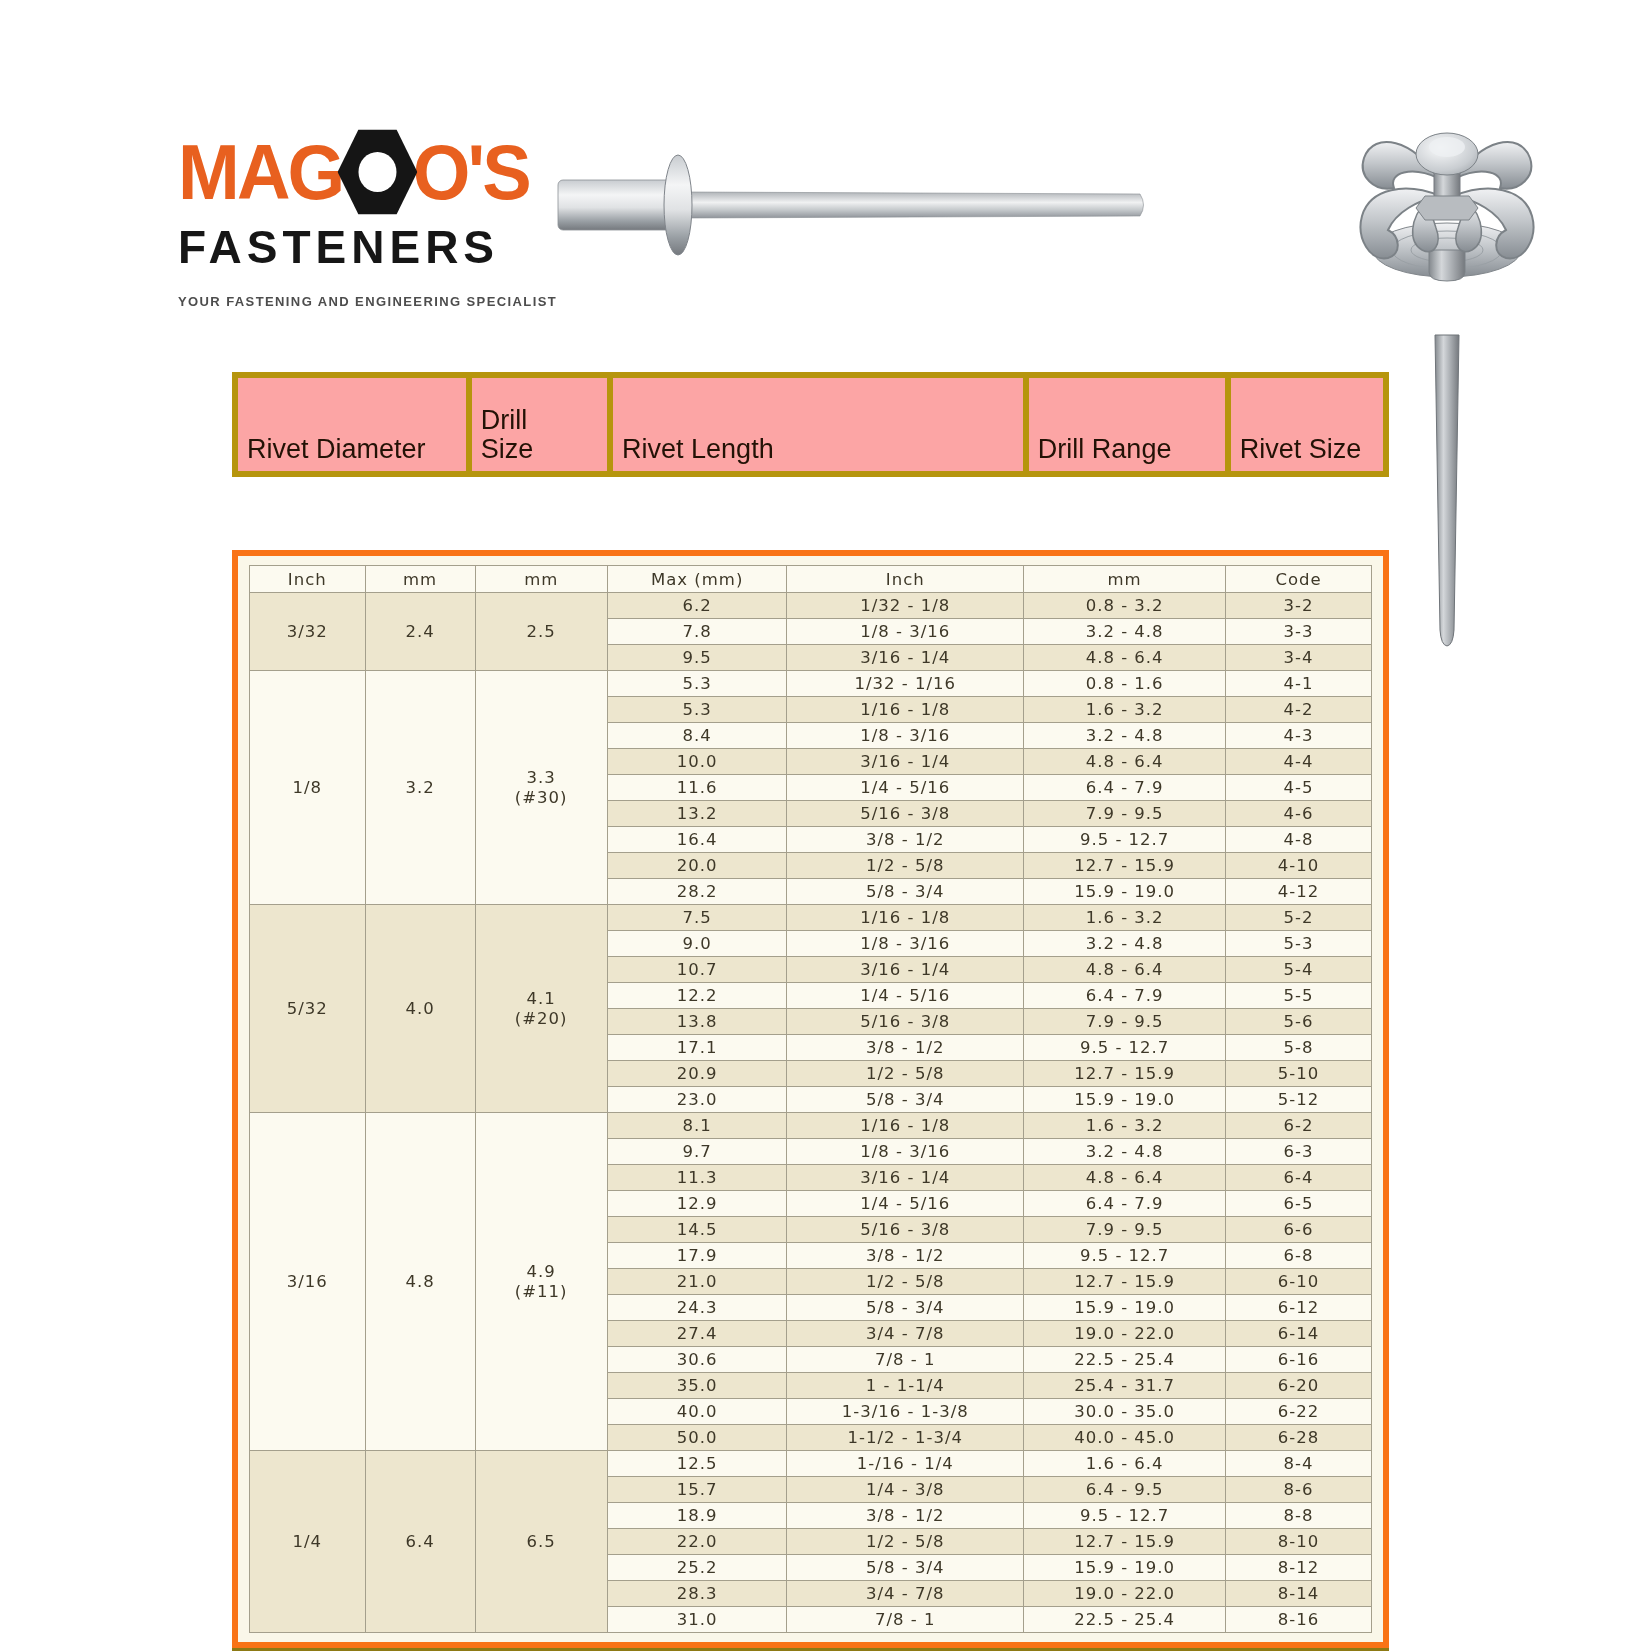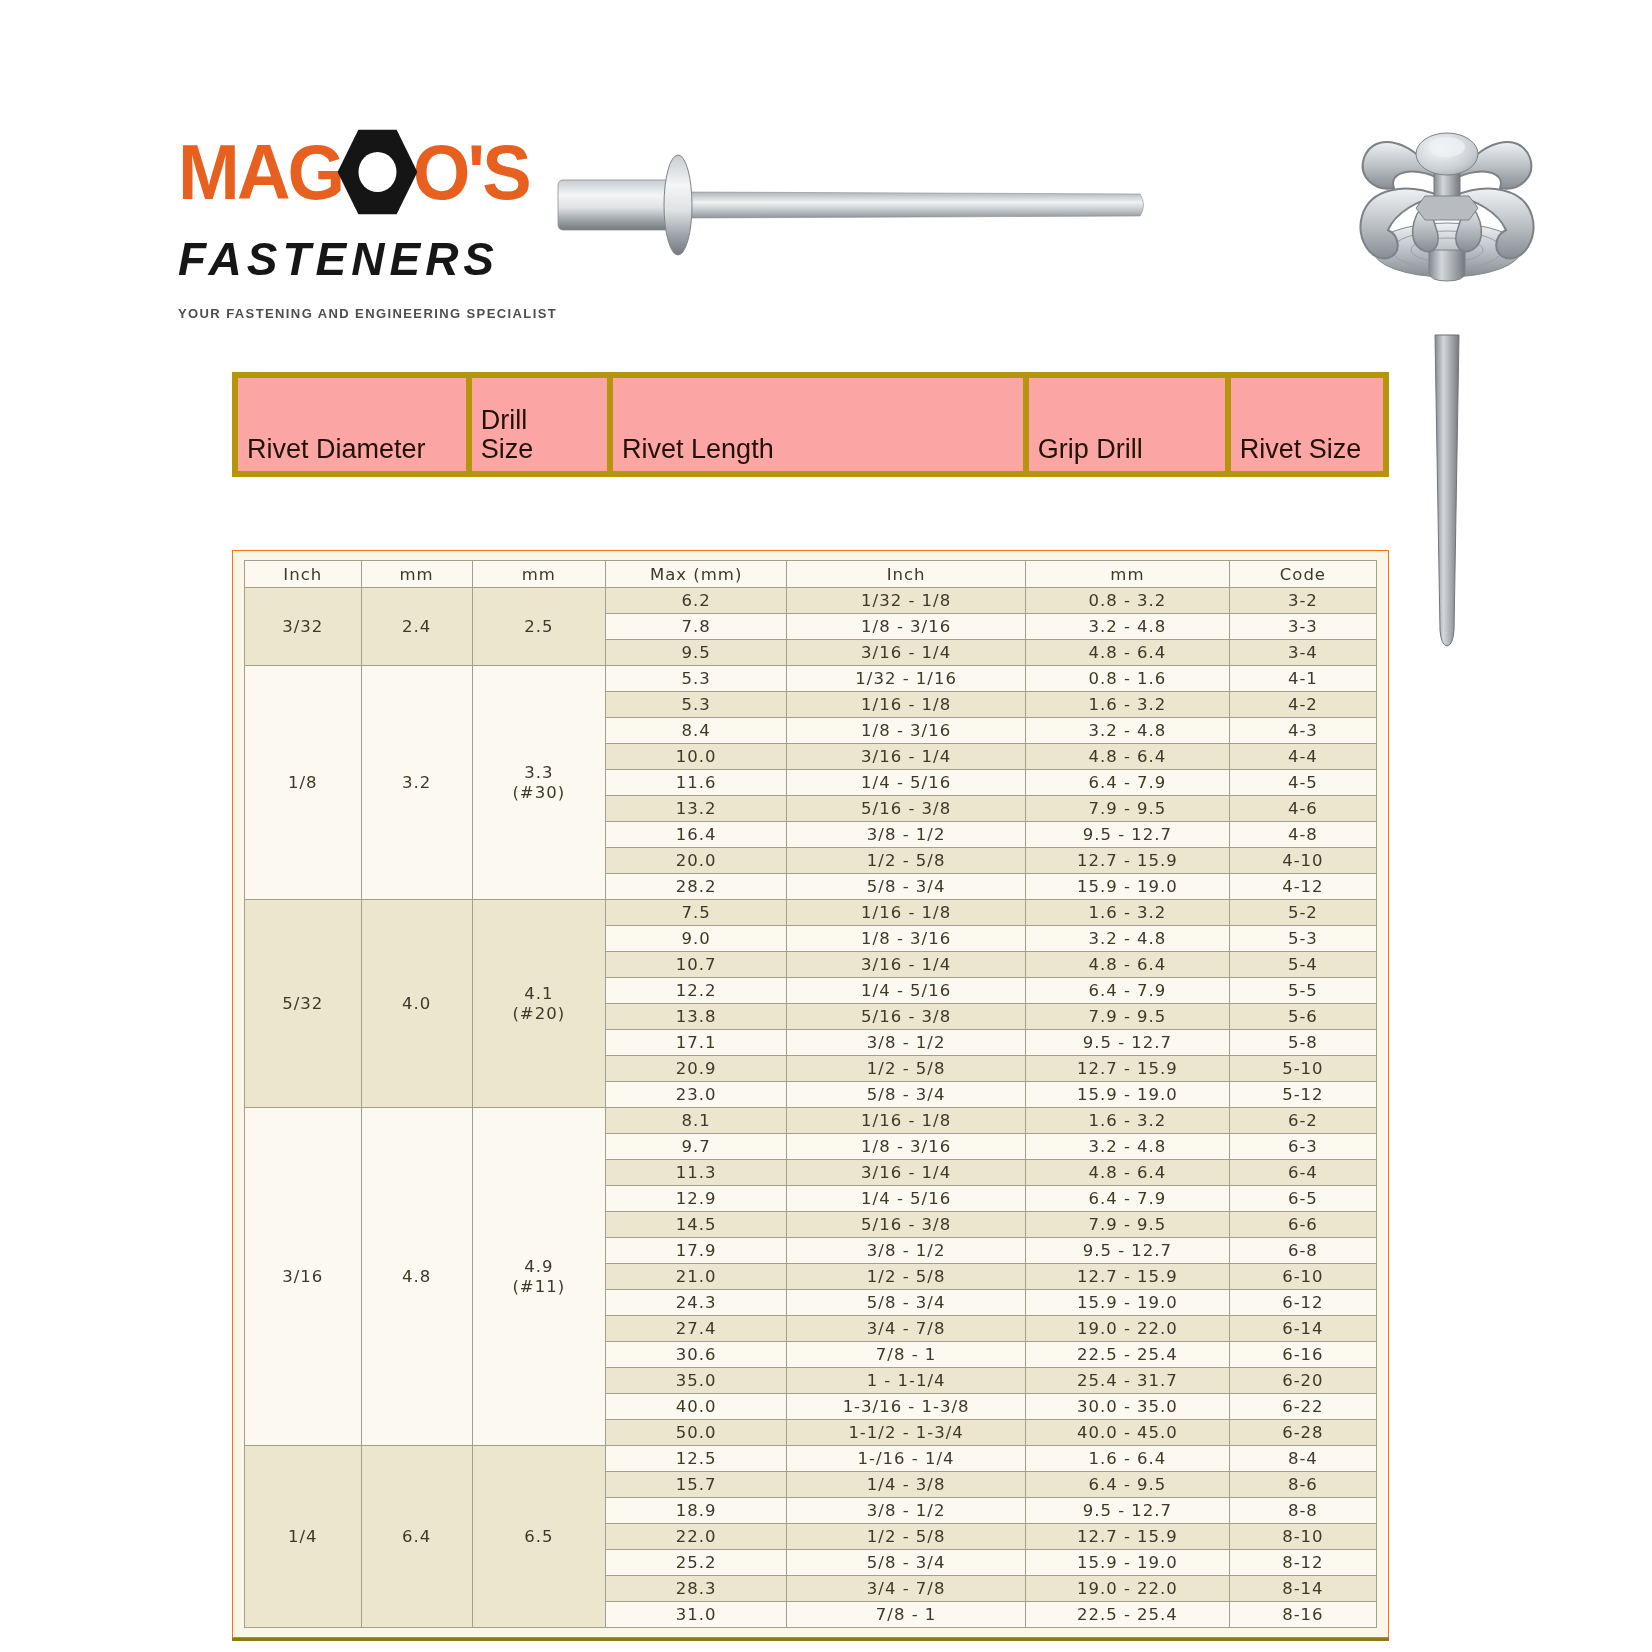--- a/index.html
+++ b/index.html
@@ -10,40 +10,40 @@
   .logo{position:absolute;left:178px;top:128px;width:330px;}
   .brand-row{display:flex;align-items:center;font-weight:bold;
              font-size:78px;letter-spacing:-3px;color:#E8601F;line-height:1;
              transform:scaleX(.95);transform-origin:left center;}
   .hex-nut{width:84px;height:88px;background:#151515;position:relative;
            clip-path:polygon(26% 2%,74% 2%,100% 50%,74% 98%,26% 98%,0% 50%);
            margin:0 -5px;flex:0 0 auto;}
   .hex-nut::after{content:'';position:absolute;left:22px;top:24px;right:22px;bottom:24px;
                   background:#ffffff;border-radius:50%;}
   .brand-sub{font-weight:bold;font-size:46px;letter-spacing:5px;color:#161616;
-             line-height:1;margin-top:20px;font-style:italic;}
+             line-height:1;margin-top:8px;}
   .tagline{font-size:13px;font-weight:bold;letter-spacing:1.4px;color:#4d4d4d;
            margin-top:24px;white-space:nowrap;}
 
   
   .rivet-photo{position:absolute;left:544px;top:148px;width:610px;height:115px;}
   .flower-photo{position:absolute;left:1322px;top:100px;width:250px;height:565px;}
 
   
   .header-bar{position:absolute;left:232px;top:372px;width:1157px;height:105px;
               box-sizing:border-box;background:#B6950D;padding:6px;
               display:grid;grid-template-columns:229fr 136fr 412fr 197fr 153fr;grid-gap:6px;}
   .bar-cell{background:#fca5a5;display:flex;align-items:flex-end;
             padding:7px 9px;font-size:27px;color:#231206;line-height:1.08;}
   .bar-cell .bar-label{white-space:normal;}
   .bar-cell-drill .bar-label{max-width:72px;}
 
   
   .table-box{position:absolute;left:232px;top:550px;width:1157px;box-sizing:border-box;
-             border:1px solid #f97316;background:#FAF7E9;padding:9px 11px;
+             border:6px solid #f97316;background:#FAF7E9;padding:9px 11px;
              box-shadow:0 3px 0 #8d7a14;}
   table.spec{width:100%;border-collapse:collapse;table-layout:fixed;}
   table.spec th,table.spec td{border:1px solid #A49F8C;text-align:center;vertical-align:middle;
              font-family:"DejaVu Sans",sans-serif;font-size:16.5px;color:#3E3828;
              letter-spacing:1px;padding:0;}
   table.spec th{background:#FCFAF0;font-weight:normal;height:26px;}
   table.spec td{height:25px;}
   td.shade-beige,tr.r-beige td.data{background:#EDE6CE;}
   td.shade-white,tr.r-white td.data{background:#FCFAF0;}
   td.group-cell{line-height:1.2;}
@@ -127,21 +127,21 @@
   <div class="bar-cell">
     <span class="bar-label">Rivet Diameter</span>
   </div>
   <div class="bar-cell bar-cell-drill">
     <span class="bar-label">Drill Size</span>
   </div>
   <div class="bar-cell">
     <span class="bar-label">Rivet Length</span>
   </div>
   <div class="bar-cell">
-    <span class="bar-label">Grip Drill</span>
+    <span class="bar-label">Drill Range</span>
   </div>
   <div class="bar-cell">
     <span class="bar-label">Rivet Size</span>
   </div>
 </div>
 
 <div class="table-box">
   <table class="spec">
     <colgroup>
       <col class="c1">

